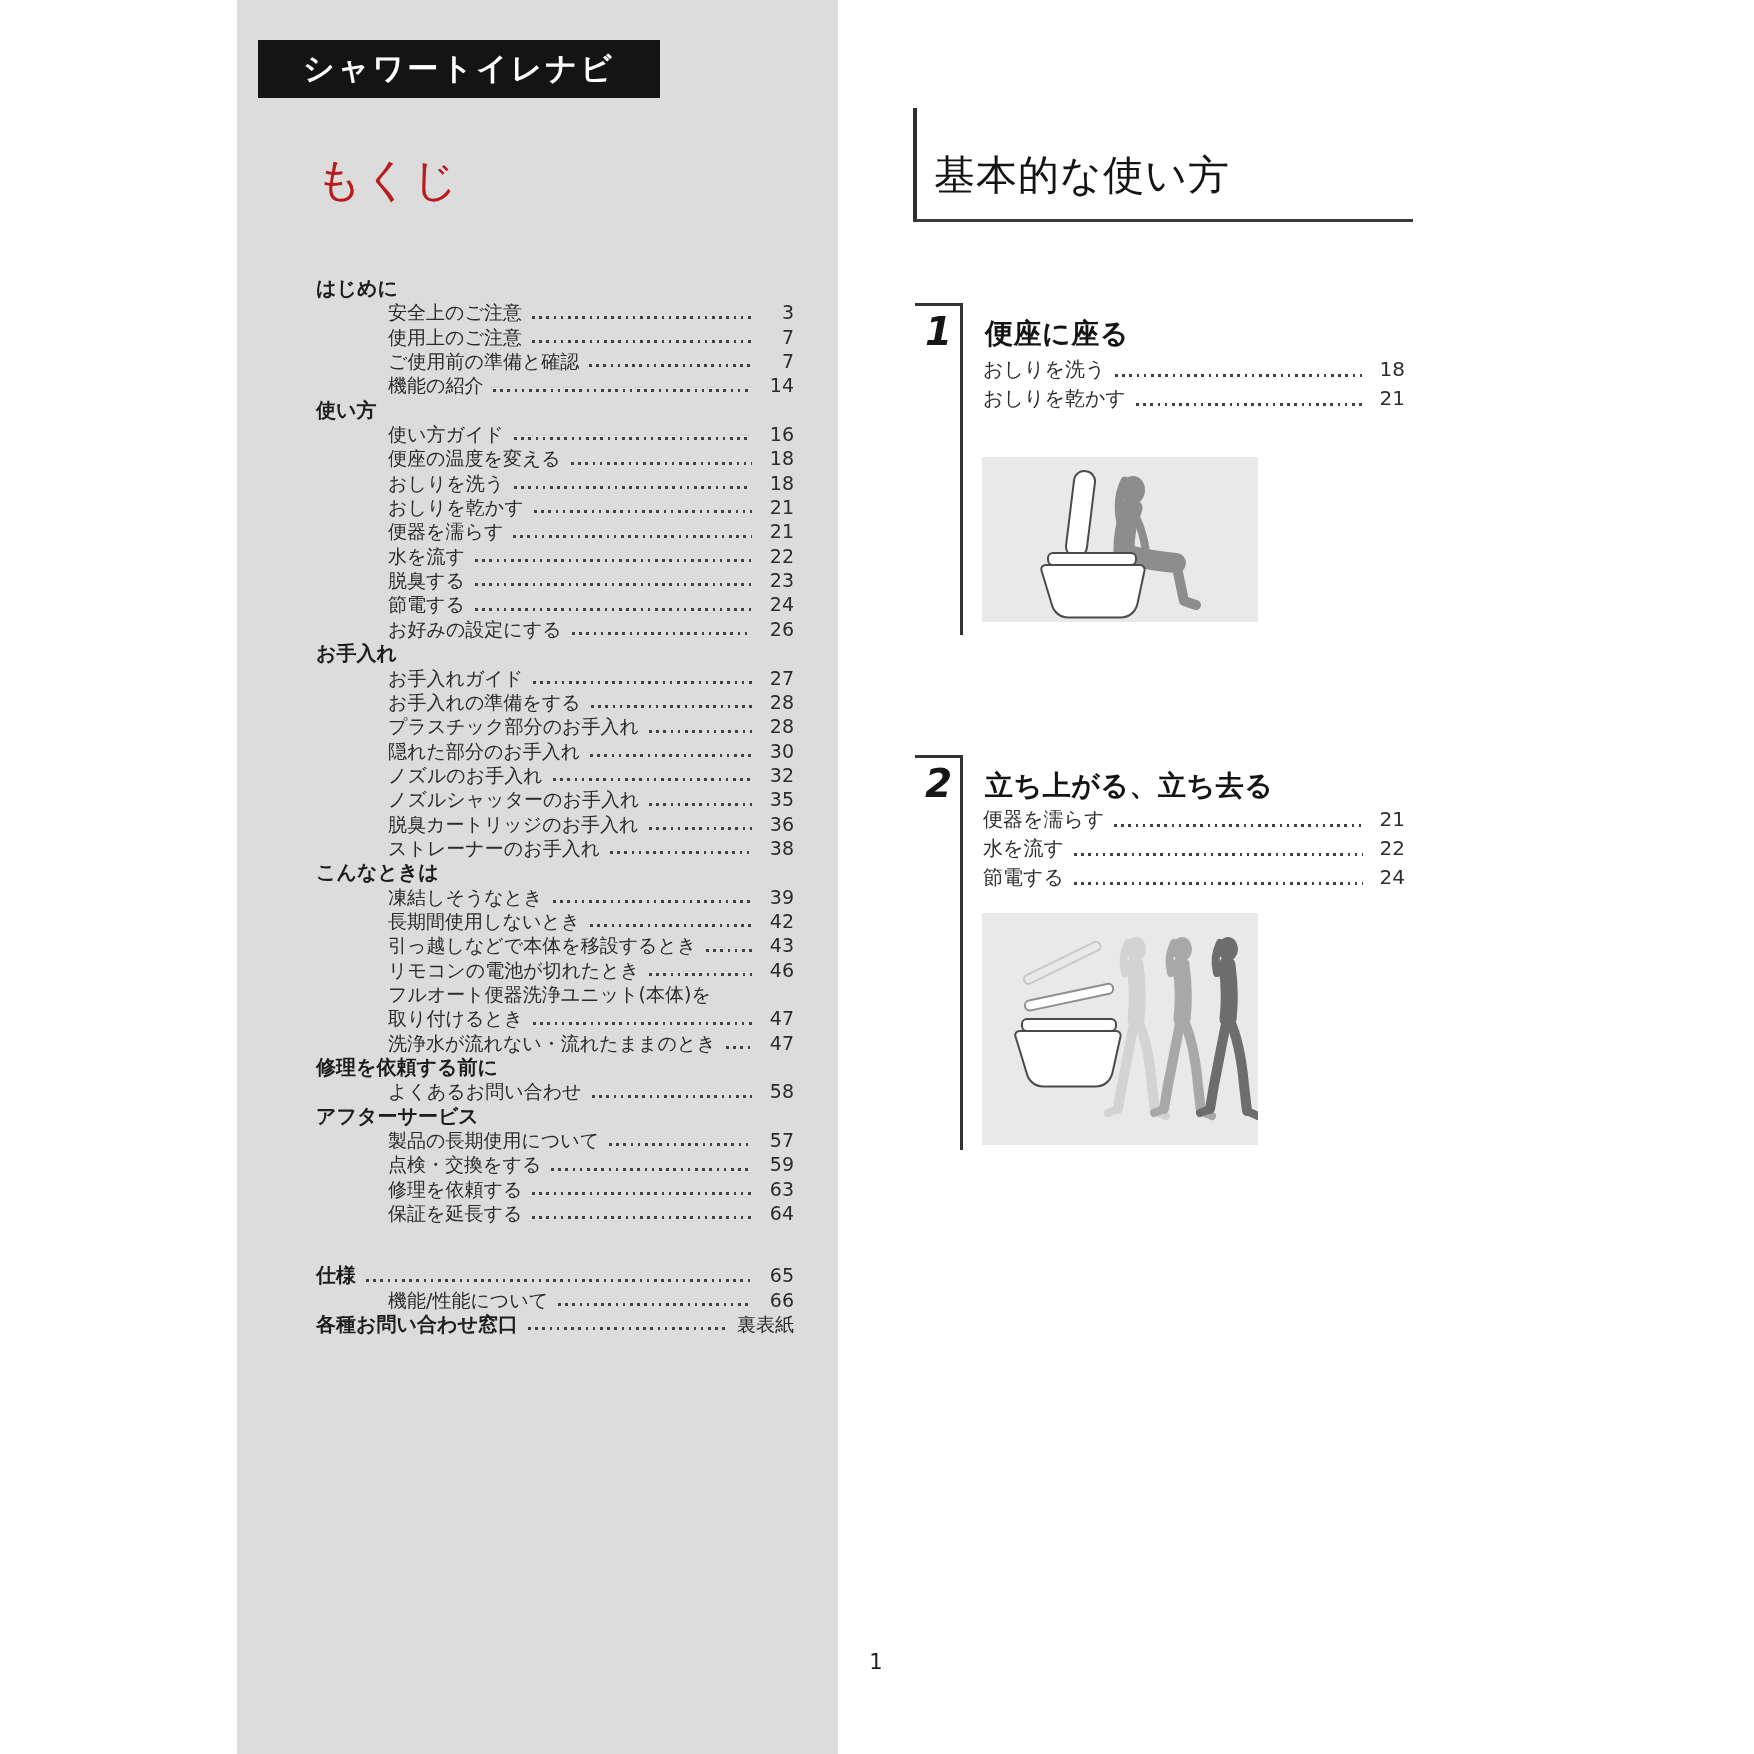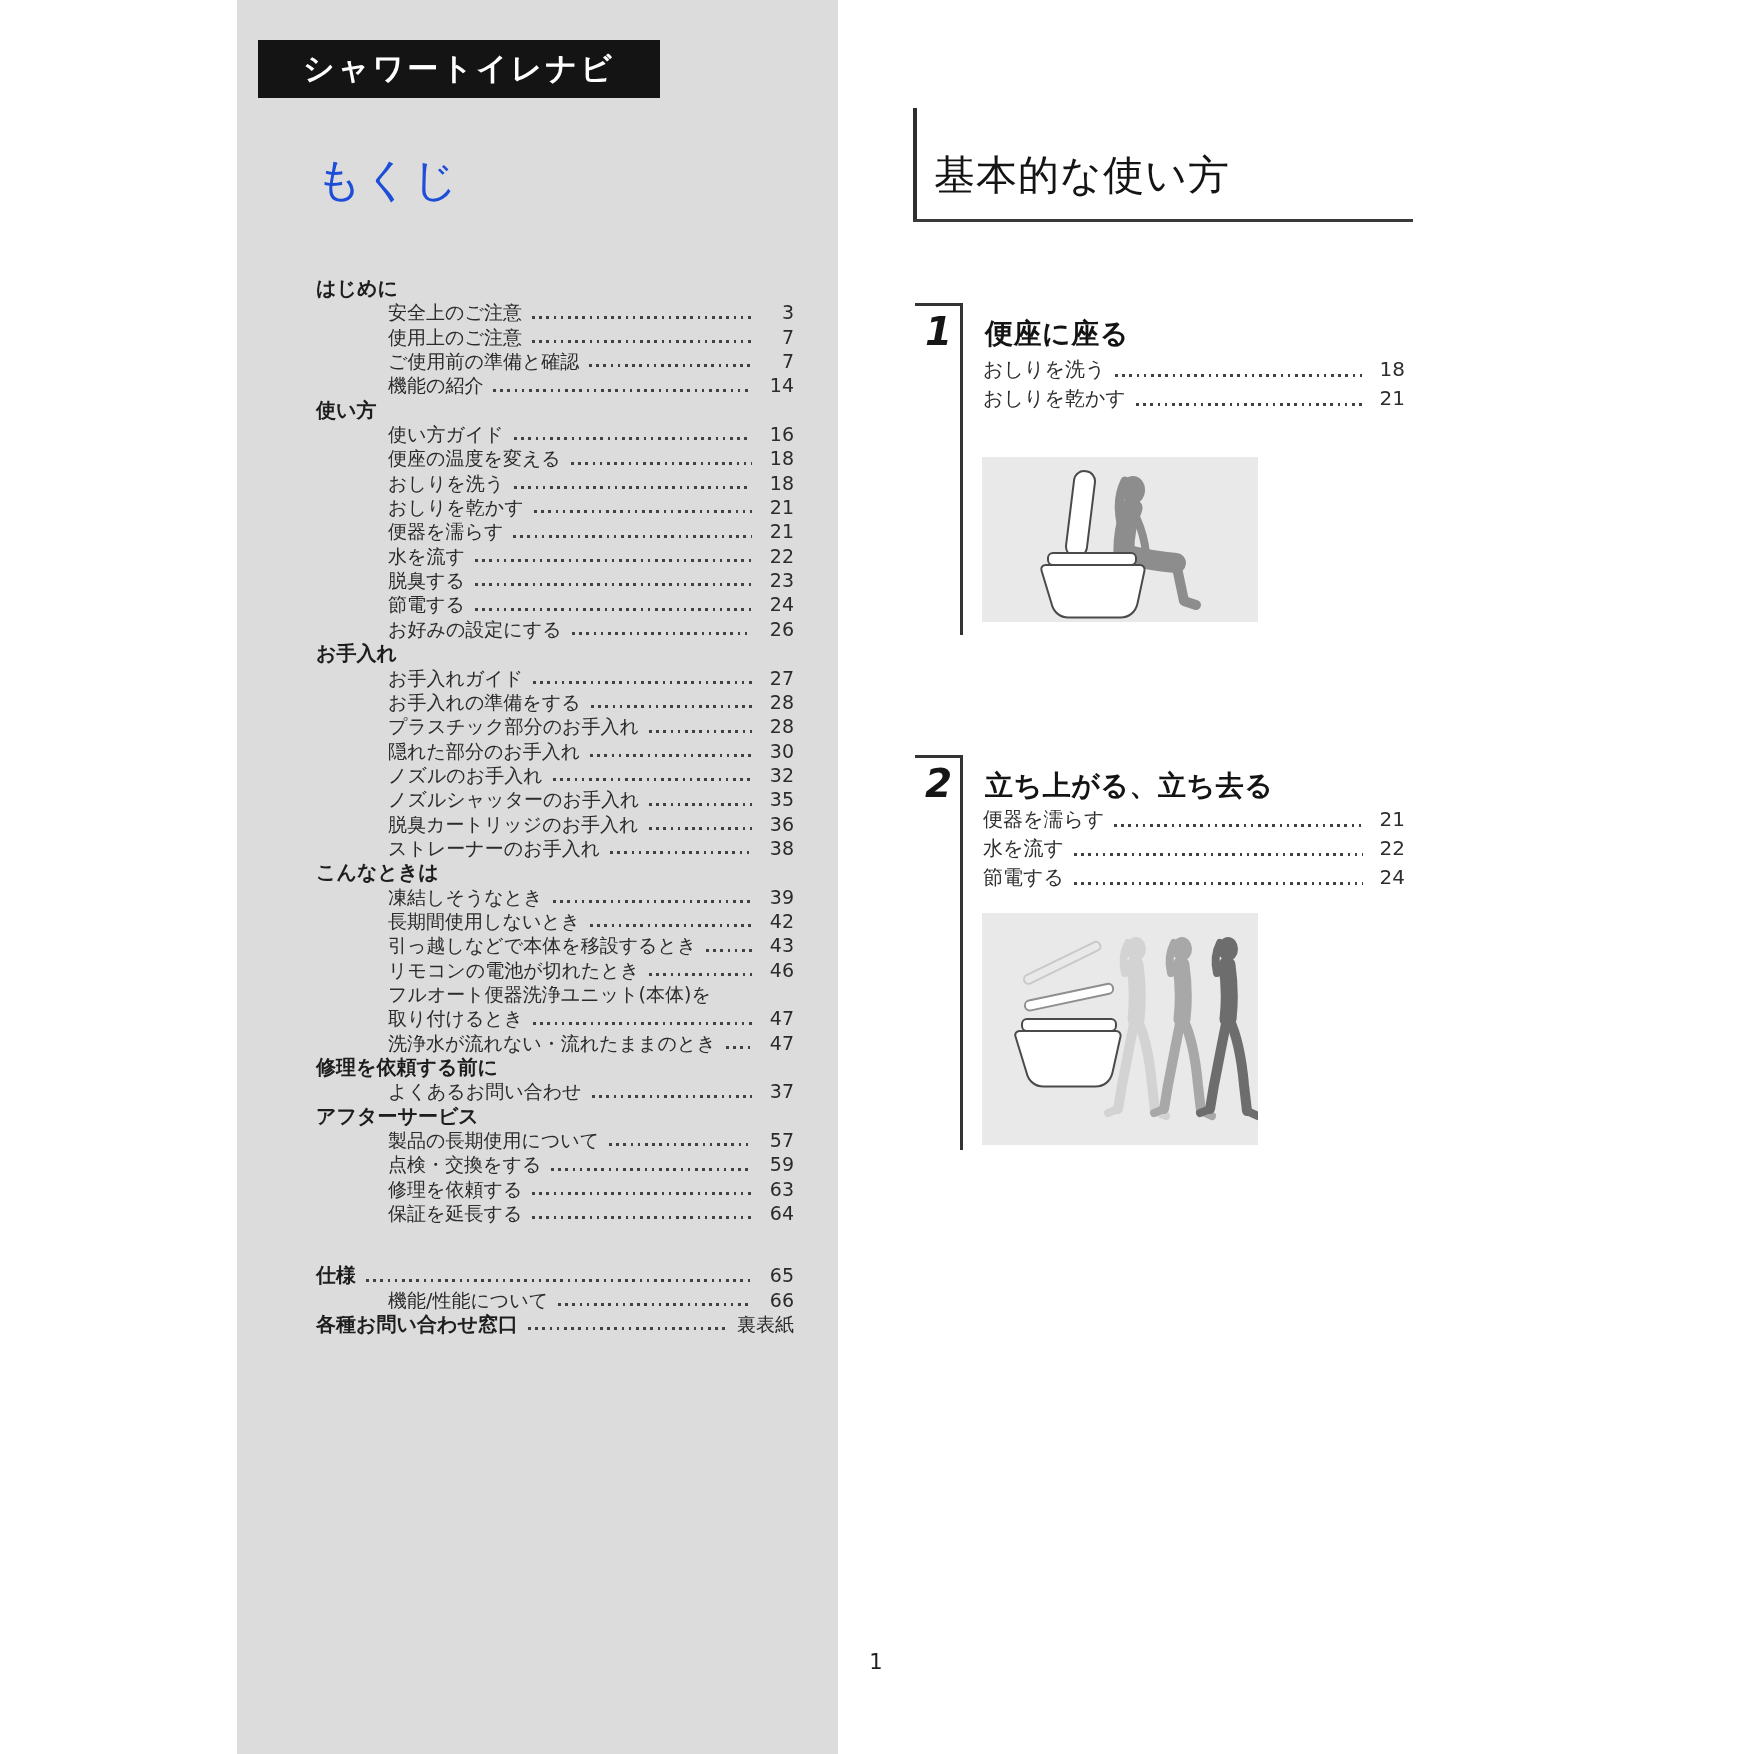--- a/index.html
+++ b/index.html
@@ -9,21 +9,21 @@
     overflow:hidden;
   }
   .gray-col { position:absolute; left:237px; top:0; width:601px; height:1754px; background:#dcdcdc; }
 
   .tab {
     position:absolute; left:258px; top:40px; width:402px; height:58px;
     background:#141414; color:#fff; display:flex; align-items:center; justify-content:center;
     font-size:31px; font-weight:bold; letter-spacing:3px;
   }
 
-  .toc-title { position:absolute; left:316px; top:150px; font-size:45px; color:#1d4ed8; letter-spacing:2px;text-align:right; }
+  .toc-title { position:absolute; left:316px; top:150px; font-size:45px; color:#b91c1c; letter-spacing:2px;text-align:right; }
 
   .toc { position:absolute; left:316px; top:276px; width:478px; font-size:19px; color:#2b2b2b; }
   .toc-sec { line-height:24.35px; font-weight:bold; font-size:20px; color:#1d1d1d; }
   .toc-row { display:flex; align-items:flex-end; line-height:24.35px; padding-left:72px; }
   .toc-row .lbl { white-space:nowrap; }
   .dots {
     flex:1; min-width:10px; height:3px; align-self:flex-end; margin:0 8px 6px 10px;
     background-image:repeating-linear-gradient(to right,#414141 0,#414141 2.6px,transparent 2.6px,transparent 7.2px);
   }
   .no-leader .dots { background:none; }
@@ -213,21 +213,21 @@
     <div class="toc-row">
         <span class="lbl">洗浄水が流れない・流れたままのとき</span>
         <span class="dots"></span>
         <span class="pg">47</span>
       </div>
 
     <div class="toc-sec">修理を依頼する前に</div>
     <div class="toc-row">
         <span class="lbl">よくあるお問い合わせ</span>
         <span class="dots"></span>
-        <span class="pg">37</span>
+        <span class="pg">58</span>
       </div>
 
     <div class="toc-sec">アフターサービス</div>
     <div class="toc-row">
         <span class="lbl">製品の長期使用について</span>
         <span class="dots"></span>
         <span class="pg">57</span>
       </div>
     <div class="toc-row">
         <span class="lbl">点検・交換をする</span>

